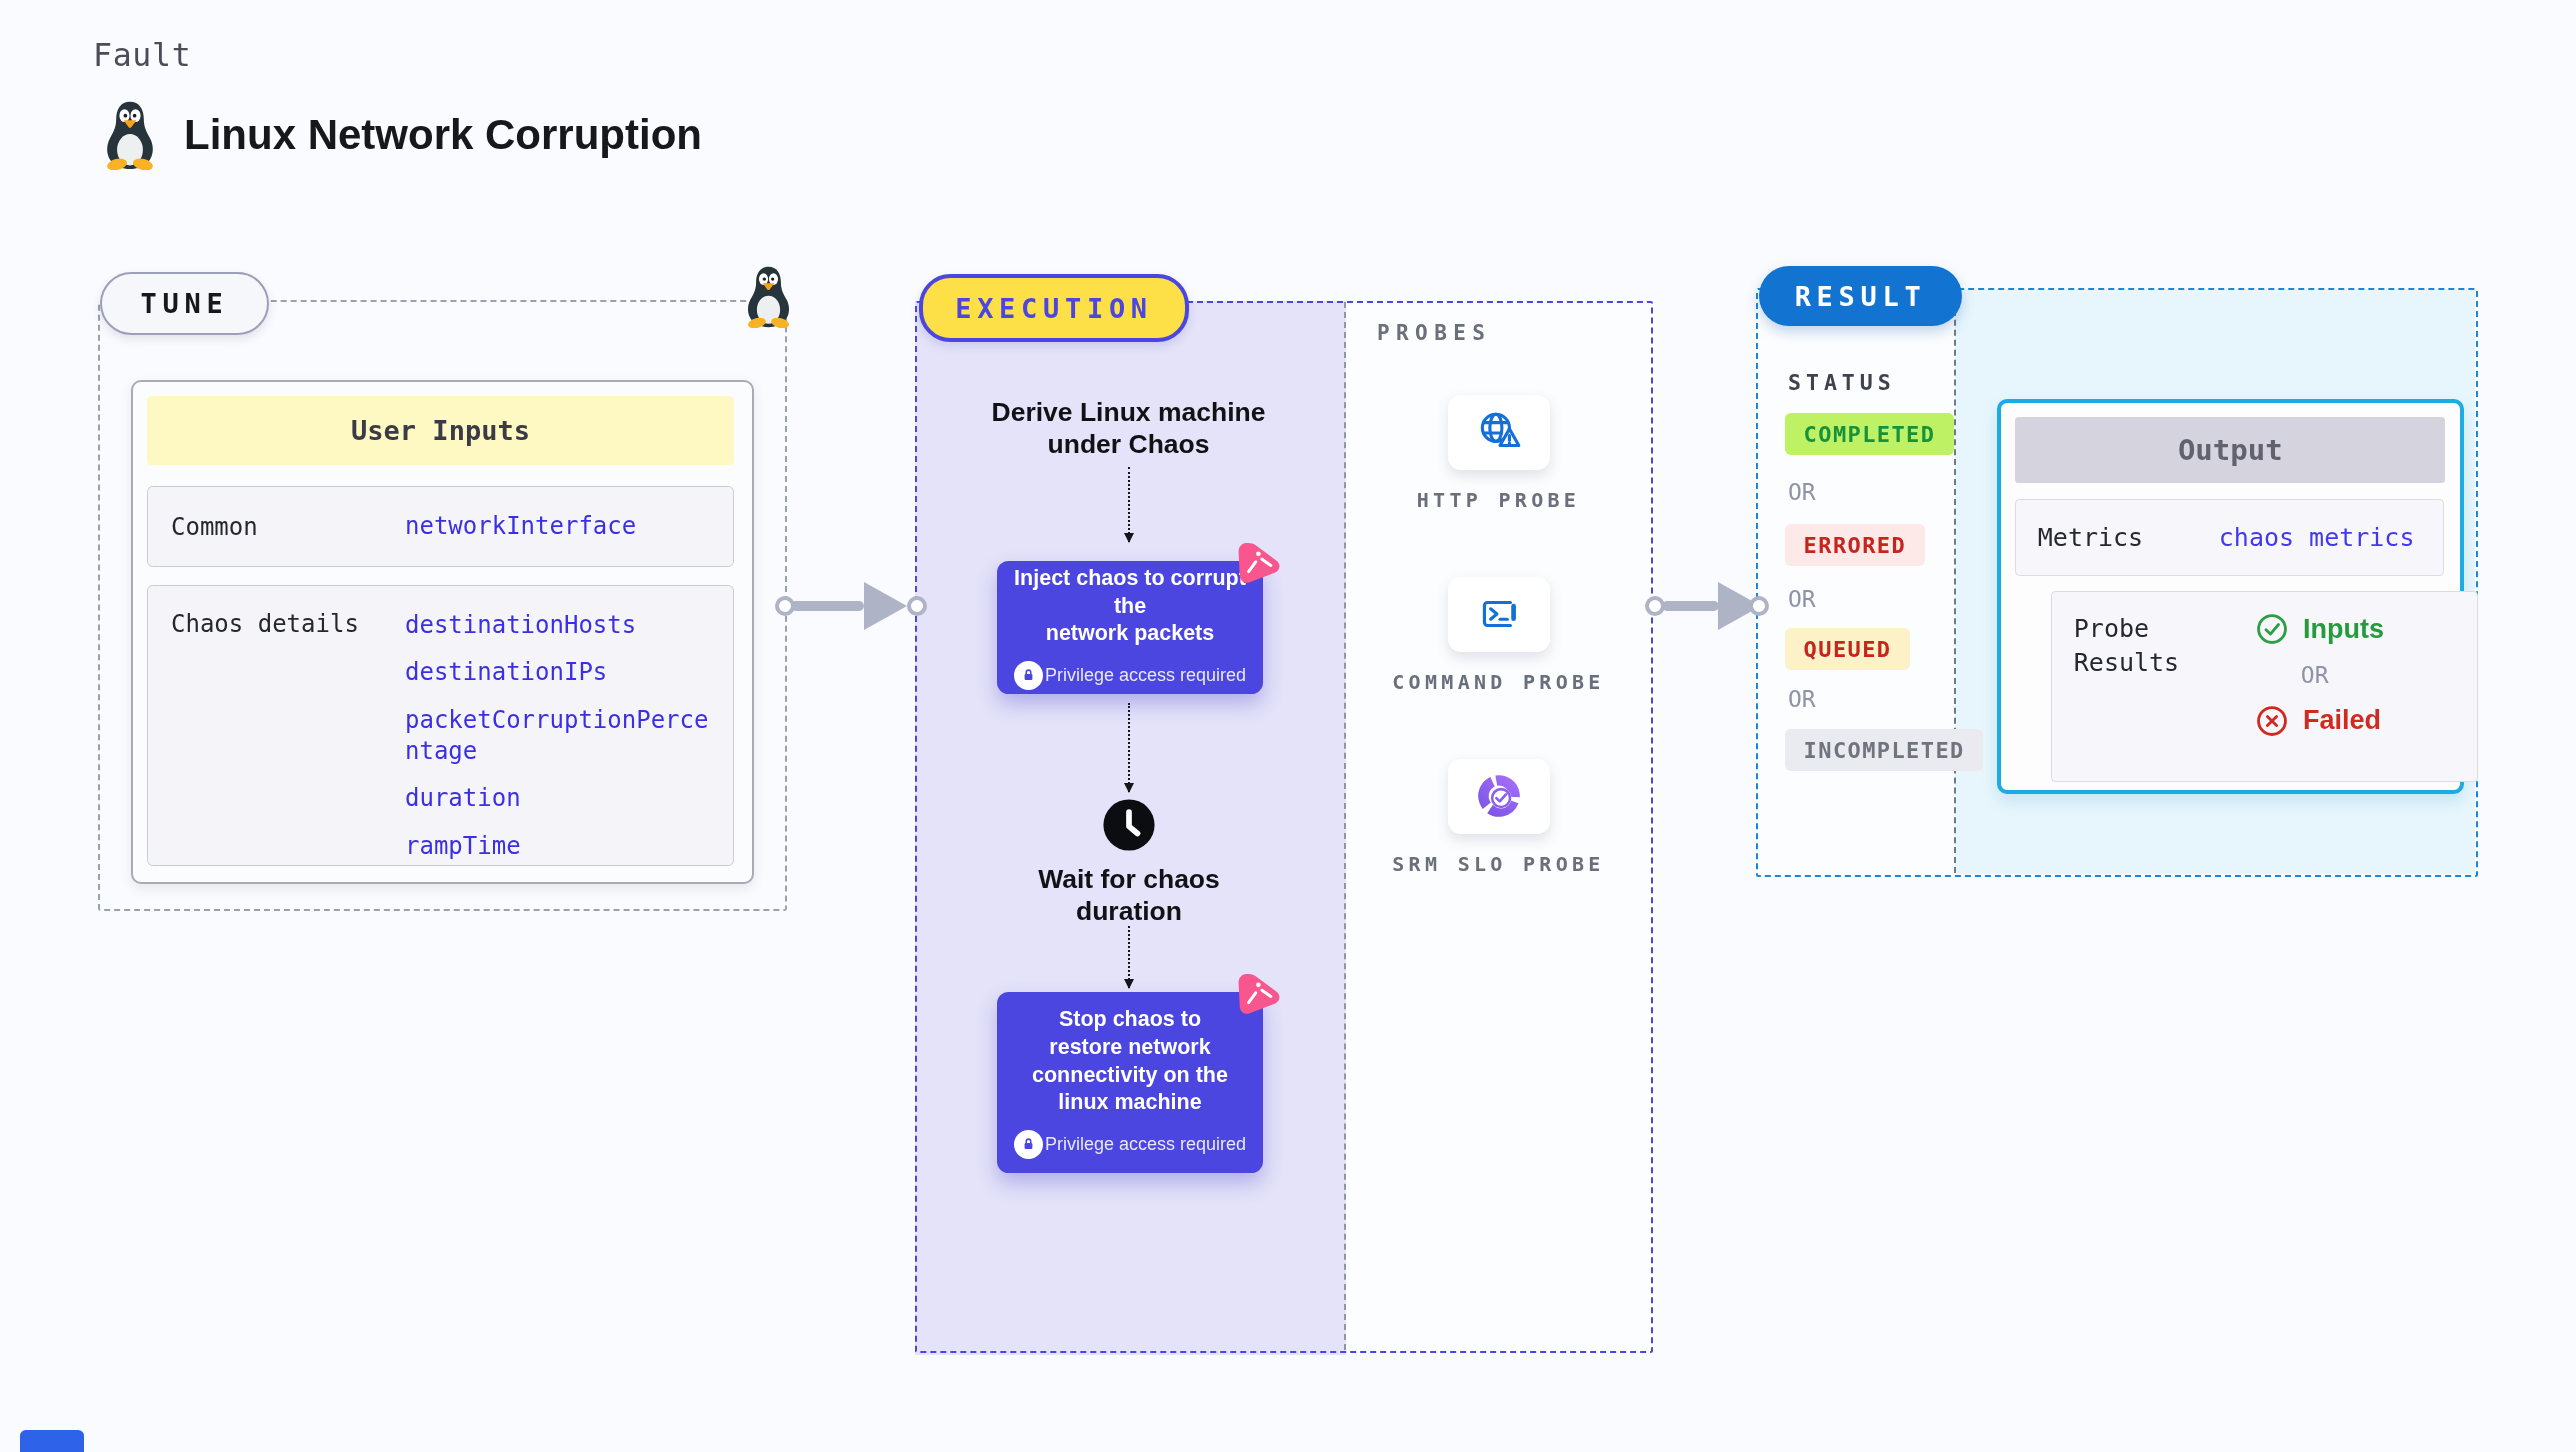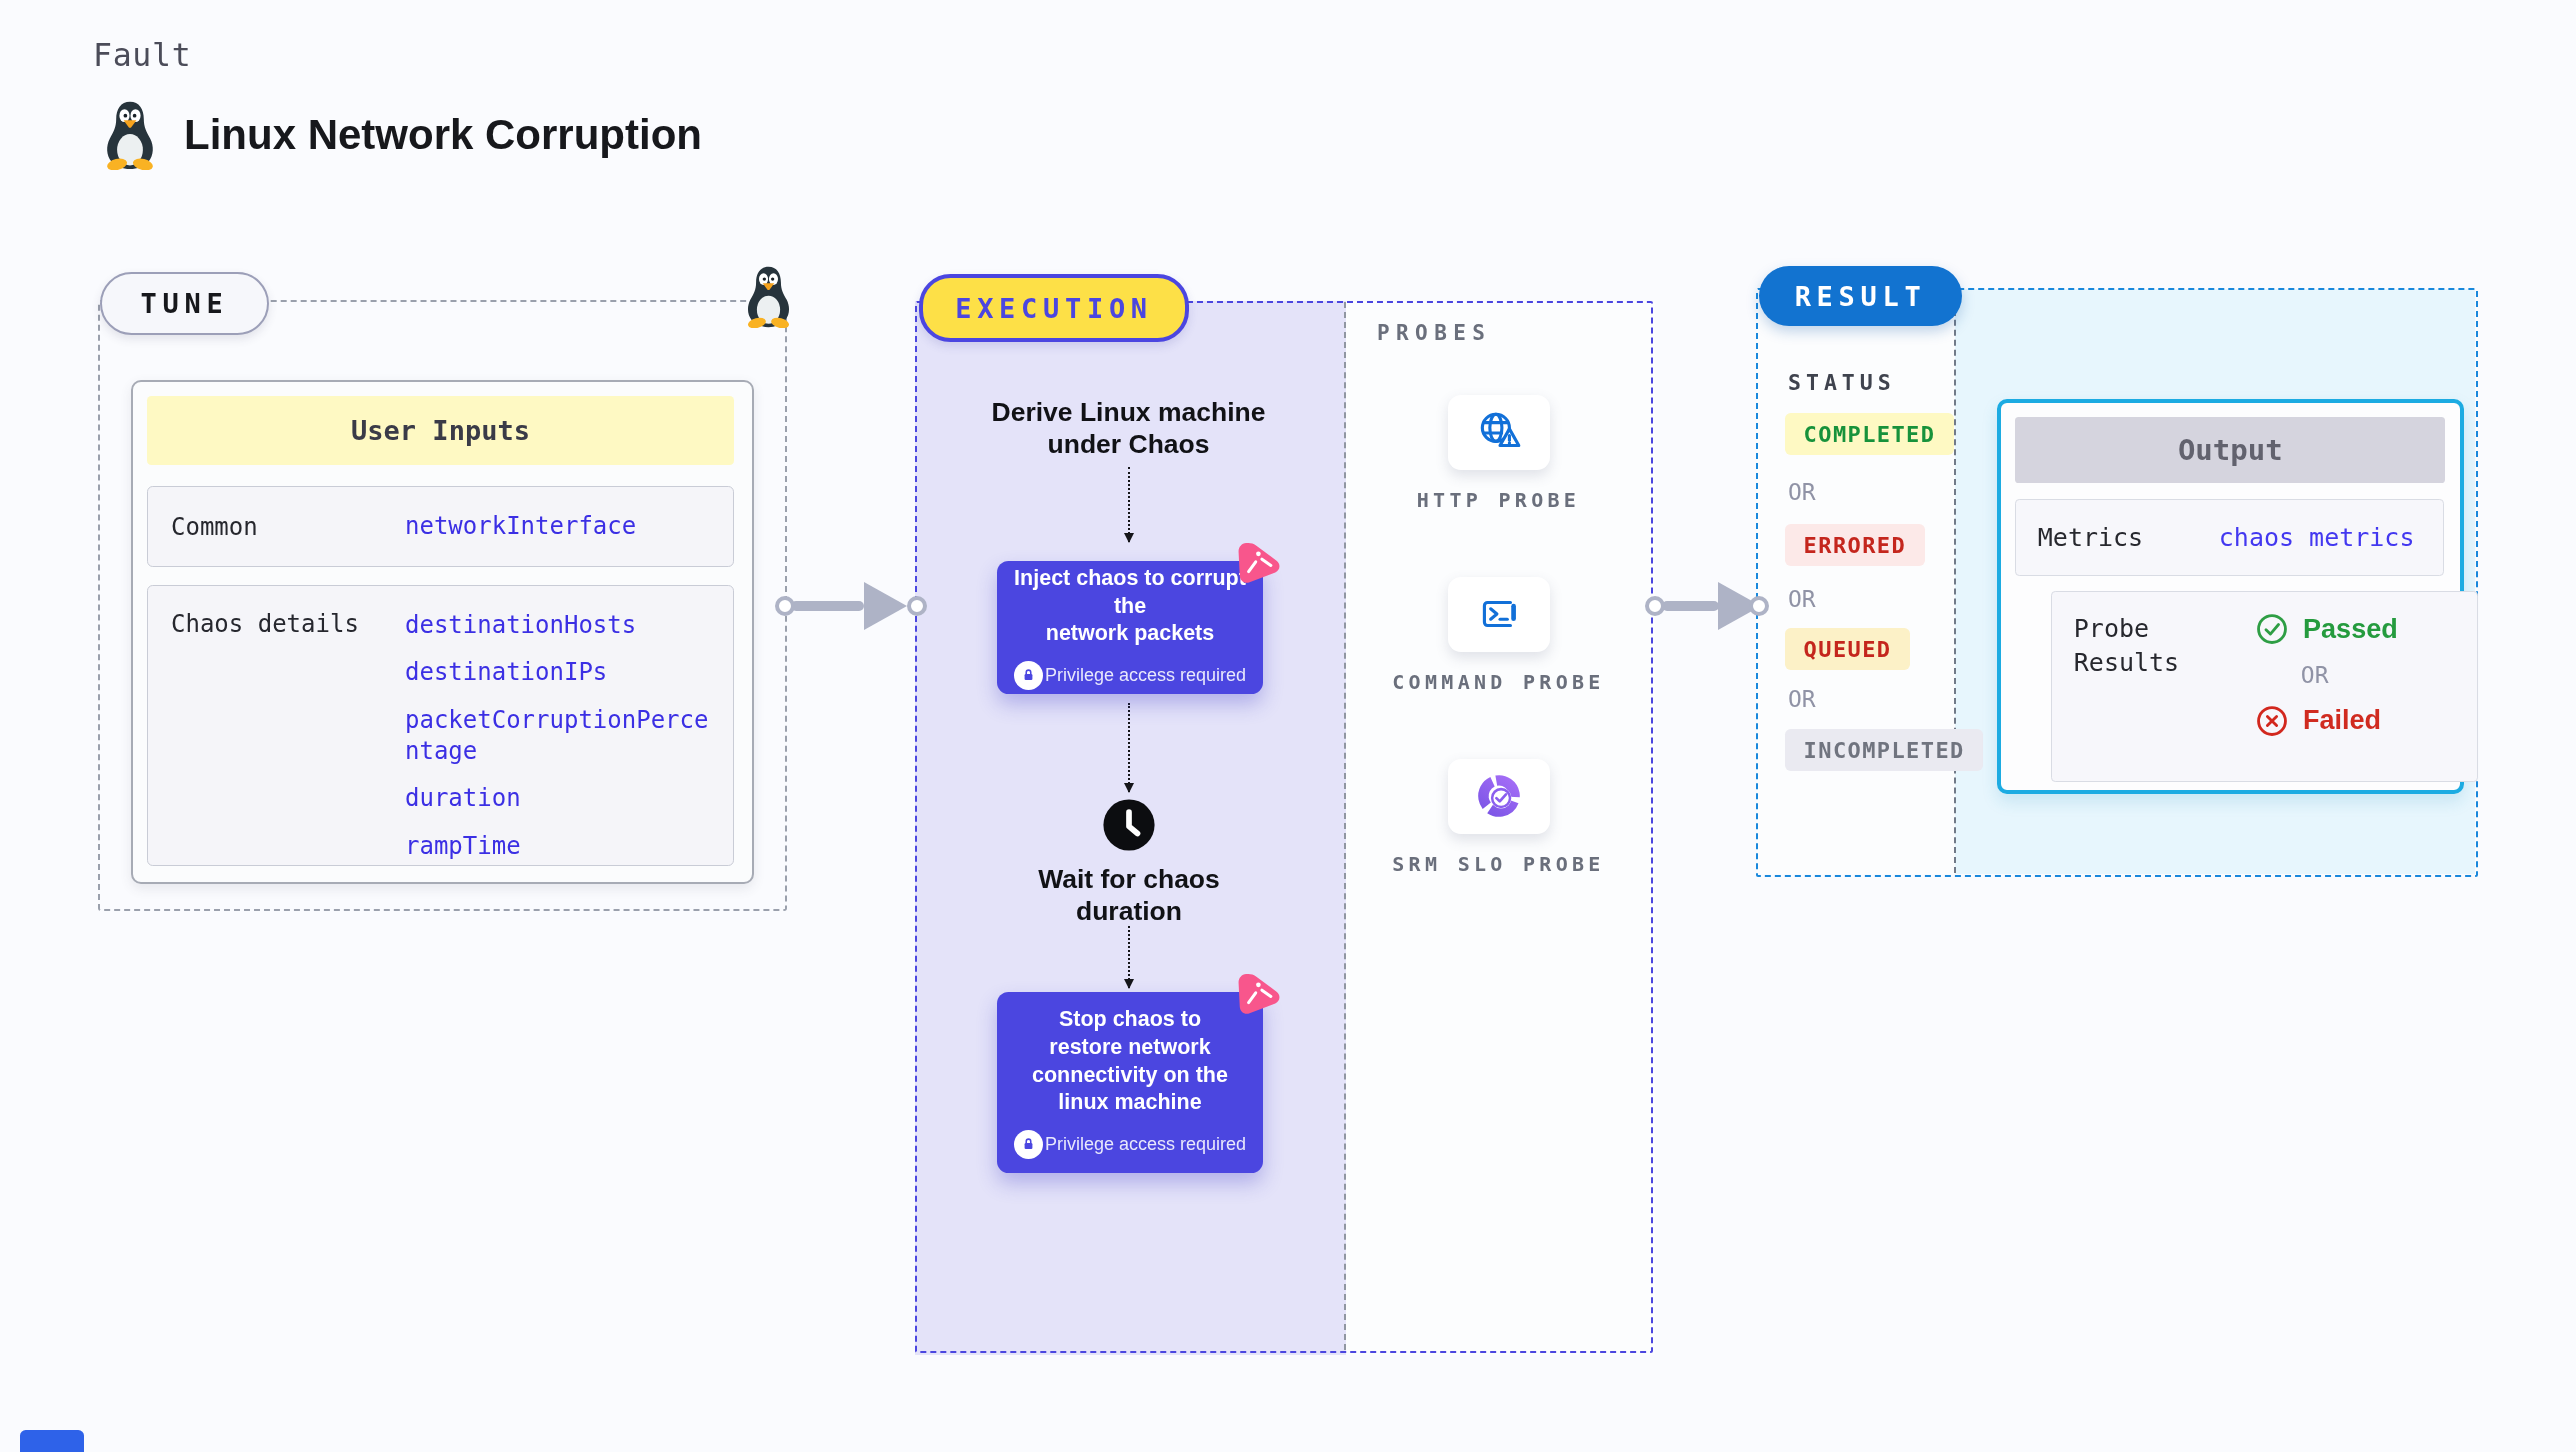--- a/index.html
+++ b/index.html
@@ -75,21 +75,21 @@
   
   .probes-heading{font-size:21px;color:#6A6F7C;font-weight:bold;letter-spacing:6.4px;}
   .probe-card{width:102px;height:75px;background:#FFFFFF;border-radius:13px;
       box-shadow:0 5.7px 13px rgba(80,85,120,.16);display:flex;align-items:center;justify-content:center;}
   .probe-label{width:229px;text-align:center;font-size:20px;color:#6A6F7C;font-weight:bold;
       letter-spacing:4.3px;line-height:1.45;}
 
   
   .status-heading{font-size:21.5px;color:#3F434E;font-weight:bold;letter-spacing:5px;}
   .status-badge{display:inline-block;padding:8.6px 18.6px;border-radius:5.7px;font-size:22px;font-weight:bold;letter-spacing:1.4px;}
-  .st-completed{background:#fef9c3;color:#17923B;}
+  .st-completed{background:#bef264;color:#17923B;}
   .st-errored{background:#FCE9E8;color:#C4261D;}
   .st-queued{background:#FCF1C7;color:#C4261D;}
   .st-incompleted{background:#EAEAF1;color:#70747F;}
   .or-text{font-size:23px;color:#9093A6;}
 
   
   .output-box{left:1997px;top:399px;width:467px;height:395px;background:#FDFDFE;
       border:4.3px solid #1CABE2;border-radius:10px;box-shadow:0 7.2px 15.8px rgba(30,140,190,.15);box-sizing:border-box;}
   .output-header{left:14.3px;top:14.3px;width:430px;height:66px;background:#D5D4DE;border-radius:3.6px;
       display:flex;align-items:center;justify-content:center;font-size:29px;color:#62626E;font-weight:600;}
@@ -326,21 +326,21 @@
   <div class="abs out-row out-row2">
     <div class="out-label mono">Probe Results</div>
     <div>
       <div class="pr-line">
         <span style="display:inline-flex;">
           <svg width="34" height="34" viewBox="0 0 48 48">
             <circle cx="24" cy="24" r="19" fill="none" stroke="#2E9E44" stroke-width="4"></circle>
             <path d="M15.5 25l6.2 6.2 11.5-13.5" fill="none" stroke="#2E9E44" stroke-width="4" stroke-linecap="round" stroke-linejoin="round"></path>
           </svg>
         </span>
-        <span class="pr-passed sans">Passed</span>
+        <span class="pr-passed sans">Inputs</span>
       </div>
       <div class="pr-or mono">OR</div>
       <div class="pr-line">
         <span style="display:inline-flex;">
           <svg width="34" height="34" viewBox="0 0 48 48">
             <circle cx="24" cy="24" r="19" fill="none" stroke="#D2281E" stroke-width="4"></circle>
             <path d="M17.5 17.5l13 13M30.5 17.5l-13 13" stroke="#D2281E" stroke-width="4" stroke-linecap="round"></path>
           </svg>
         </span>
         <span class="pr-failed sans">Failed</span>

